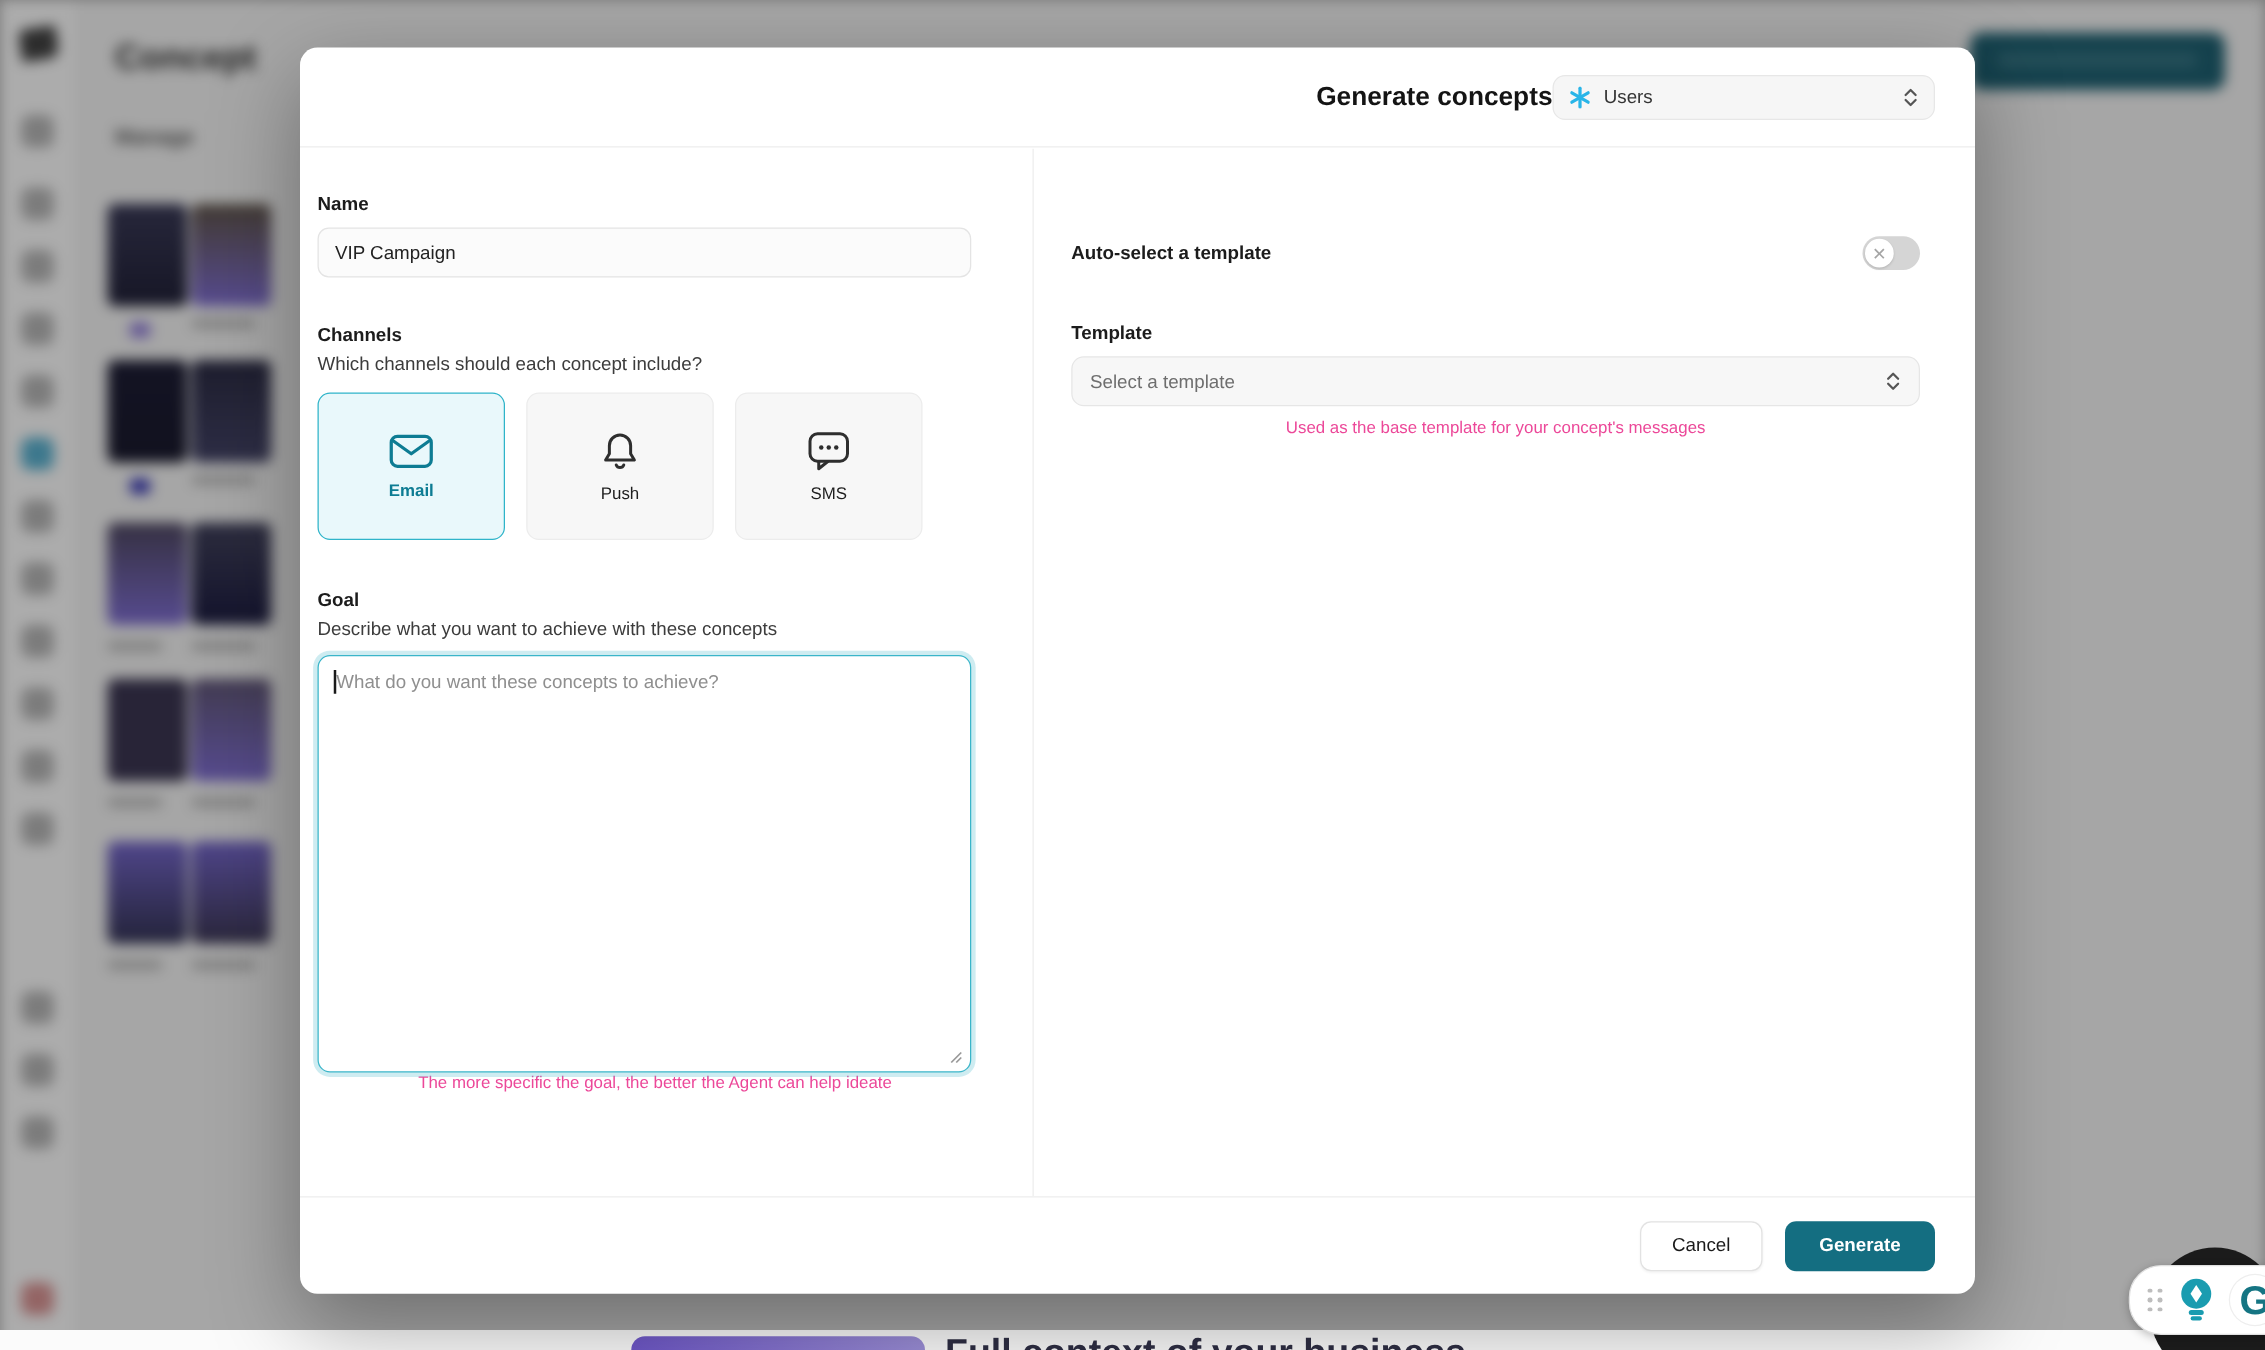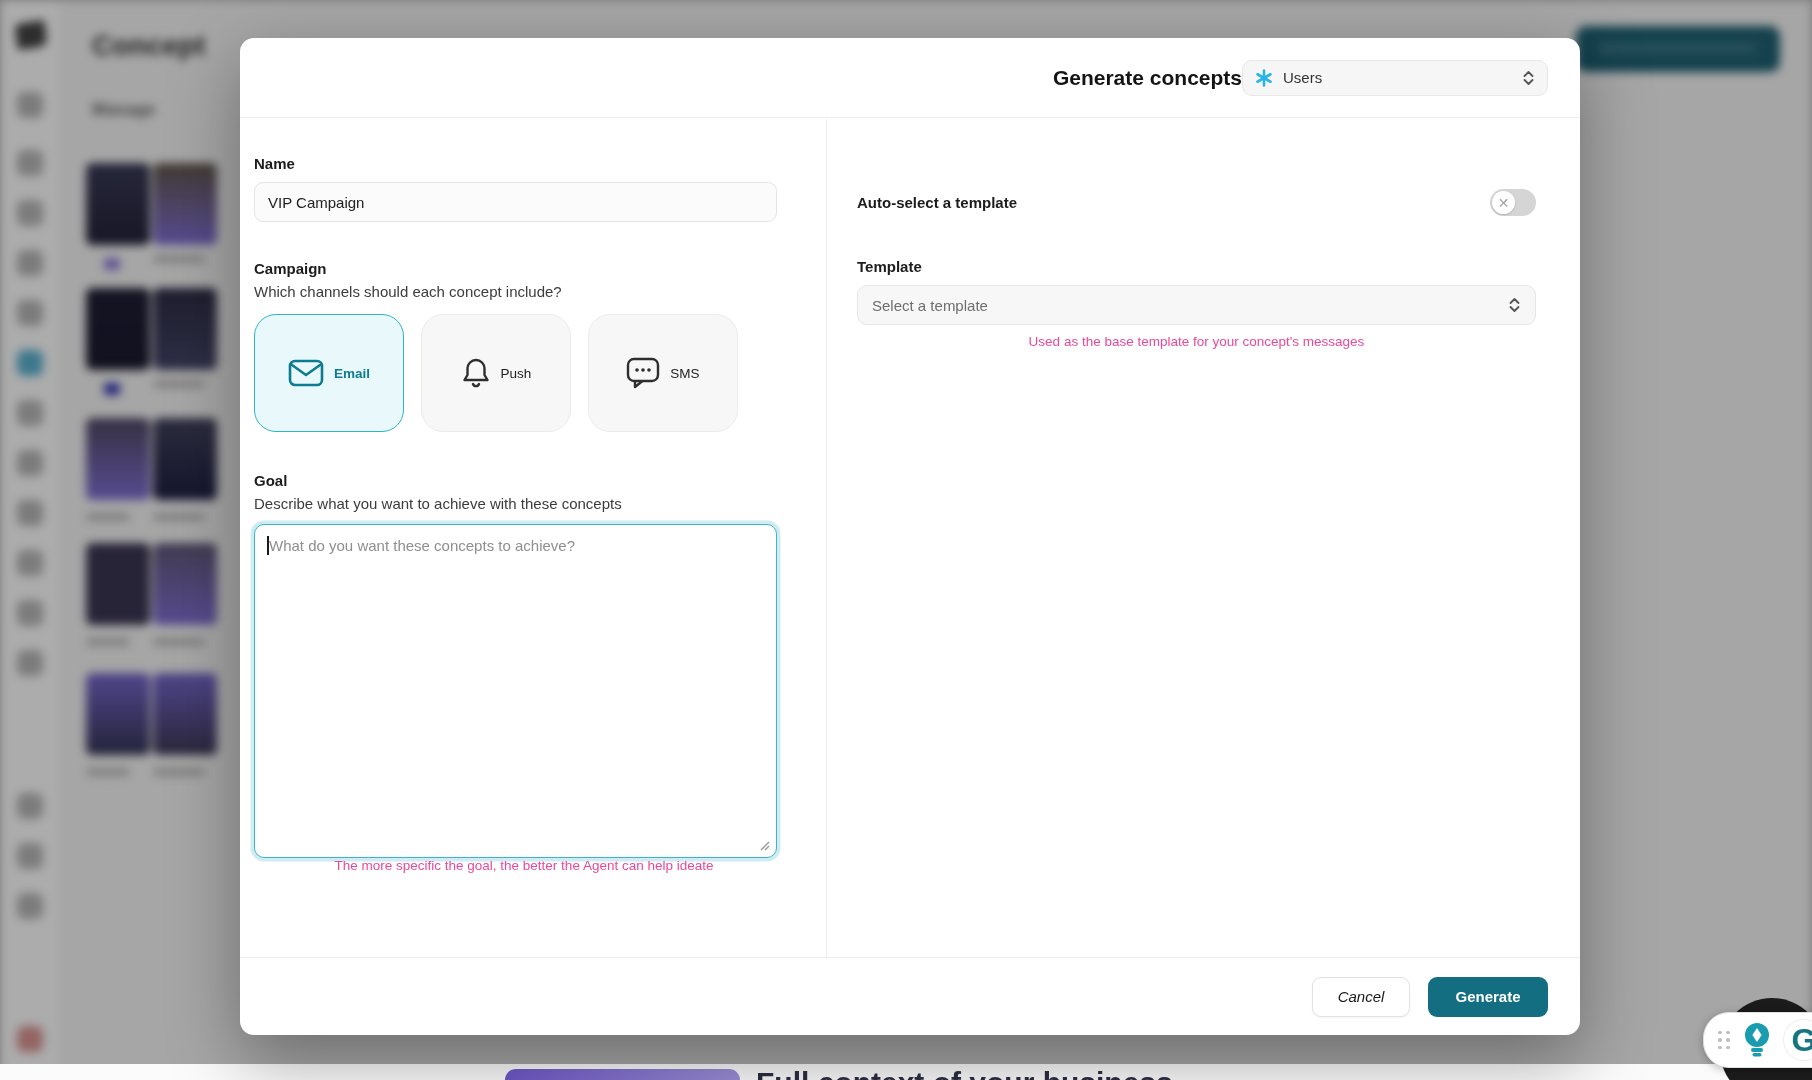--- a/index.html
+++ b/index.html
@@ -51,22 +51,22 @@
 
   .field-label { font-size:15px; font-weight:600; color:#1c1c1c; }
   .field-sub { font-size:15px; color:#3c3c3c; margin-top:6px; }
   .helper { font-size:13.5px; color:#ec4899;text-align:center; }
 
   .name-input { margin-top:10px; width:523px; height:40px; background:#fbfbfb; border:1px solid #e4e4e4;
     border-radius:9px; font-size:15px; color:#222; padding:0 13px; font-family:"Liberation Sans",sans-serif; }
 
   .channels-label { margin-top:38px; }
   .cards { margin-top:14px; display:flex; gap:17px; }
-  .card { width:150px; height:118px; border-radius:22px; background:#f7f7f7; border:1px solid #ececec;
-    display:flex; flex-direction:row; align-items:center; justify-content:center; gap:10px; cursor:pointer; }
+  .card { width:150px; height:118px; border-radius:10px; background:#f7f7f7; border:1px solid #ececec;
+    display:flex; flex-direction:column; align-items:center; justify-content:center; gap:10px; cursor:pointer; }
   .card .card-label { font-size:13.5px; color:#1e1e1e; }
   .card.selected { background:#e9f8fb; border:1.6px solid #2fb4c9; }
   .card.selected .card-label { color:#0d7c93; font-weight:600; }
 
   .goal-label { margin-top:40px; }
   .goal-wrap { position:relative; margin-top:12px; width:523px; height:334px; }
   .goal-textarea { width:523px; height:334px; resize:none; border:1.6px solid #3ab5c9; border-radius:10px;
     box-shadow:0 0 0 3.5px rgba(58,181,201,.25); background:#fff; padding:12px 14px; font-size:15px;
     color:#222; font-family:"Liberation Sans",sans-serif; outline:none; }
   .goal-textarea::placeholder { color:#8f8f8f; }
@@ -83,21 +83,21 @@
   .template-select { margin-top:10px; width:100%; height:40px; background:#f7f7f7; border:1px solid #e6e6e6;
     border-radius:10px; display:flex; align-items:center; padding:0 14px; cursor:pointer; }
   .template-select .placeholder { flex:1; font-size:15px; color:#6e6e6e; }
   .template-helper { margin-top:9px; }
 
   .modal-footer { position:absolute; left:0; right:0; bottom:0; height:78px; border-top:1px solid #ededed;
     display:flex; align-items:center; justify-content:flex-end; gap:18px; padding:0 32px; }
   .btn { height:40px; border-radius:9px; font-size:15px; display:flex; align-items:center; justify-content:center;
     cursor:pointer; font-family:"Liberation Sans",sans-serif; }
   .btn-cancel { width:98px; background:#fff; border:1px solid #e2e2e2; color:#1a1a1a; font-weight:500;
-    box-shadow:0 1px 2px rgba(0,0,0,.05);font-style:italic; }
+    box-shadow:0 1px 2px rgba(0,0,0,.05); }
   .btn-generate { width:120px; background:#146e81; border:none; color:#fff; font-weight:600; }
 
   
   .gw-dark { position:absolute; left:1720px; top:998px; width:104px; height:104px; border-radius:50%; background:#1b1b1b; z-index:6; }
   .gw-pill { position:absolute; left:1703px; top:1012px; width:170px; height:56px; background:#fff; border:1px solid #e0e0e0;
     border-radius:26px; z-index:7; display:flex; align-items:center; padding-left:14px; gap:10px; box-shadow:0 2px 8px rgba(0,0,0,.25); }
   .gw-dots { display:grid; grid-template-columns:4px 4px; grid-gap:4px; }
   .gw-dots i { width:3.5px; height:3.5px; border-radius:50%; background:#bdbdbd; }
   .gw-g { width:40px; height:40px; border-radius:50%; background:#fff; display:flex; align-items:center; justify-content:center;
     font-size:32px; font-weight:800; color:#157583; box-shadow:0 0 0 1px #eee; }
@@ -210,21 +210,21 @@
         </svg>
       </div>
     </div>
 
     <div class="modal-body">
 
       <div class="col-left">
         <div class="field-label">Name</div>
         <input class="name-input" type="text" value="VIP Campaign" style="">
 
-        <div class="field-label channels-label">Campaign</div>
+        <div class="field-label channels-label">Channels</div>
         <div class="field-sub">Which channels should each concept include?</div>
 
         <div class="cards">
           <div class="card selected">
             <svg width="36" height="28" viewBox="0 0 36 28">
               <rect x="2" y="2" width="32" height="24" rx="5" fill="none" stroke="#0d7c93" stroke-width="2.6"></rect>
               <path d="M4 6 L18 16 L32 6" fill="none" stroke="#0d7c93" stroke-width="2.6" stroke-linecap="round" stroke-linejoin="round"></path>
             </svg>
             <div class="card-label">Email</div>
           </div>

